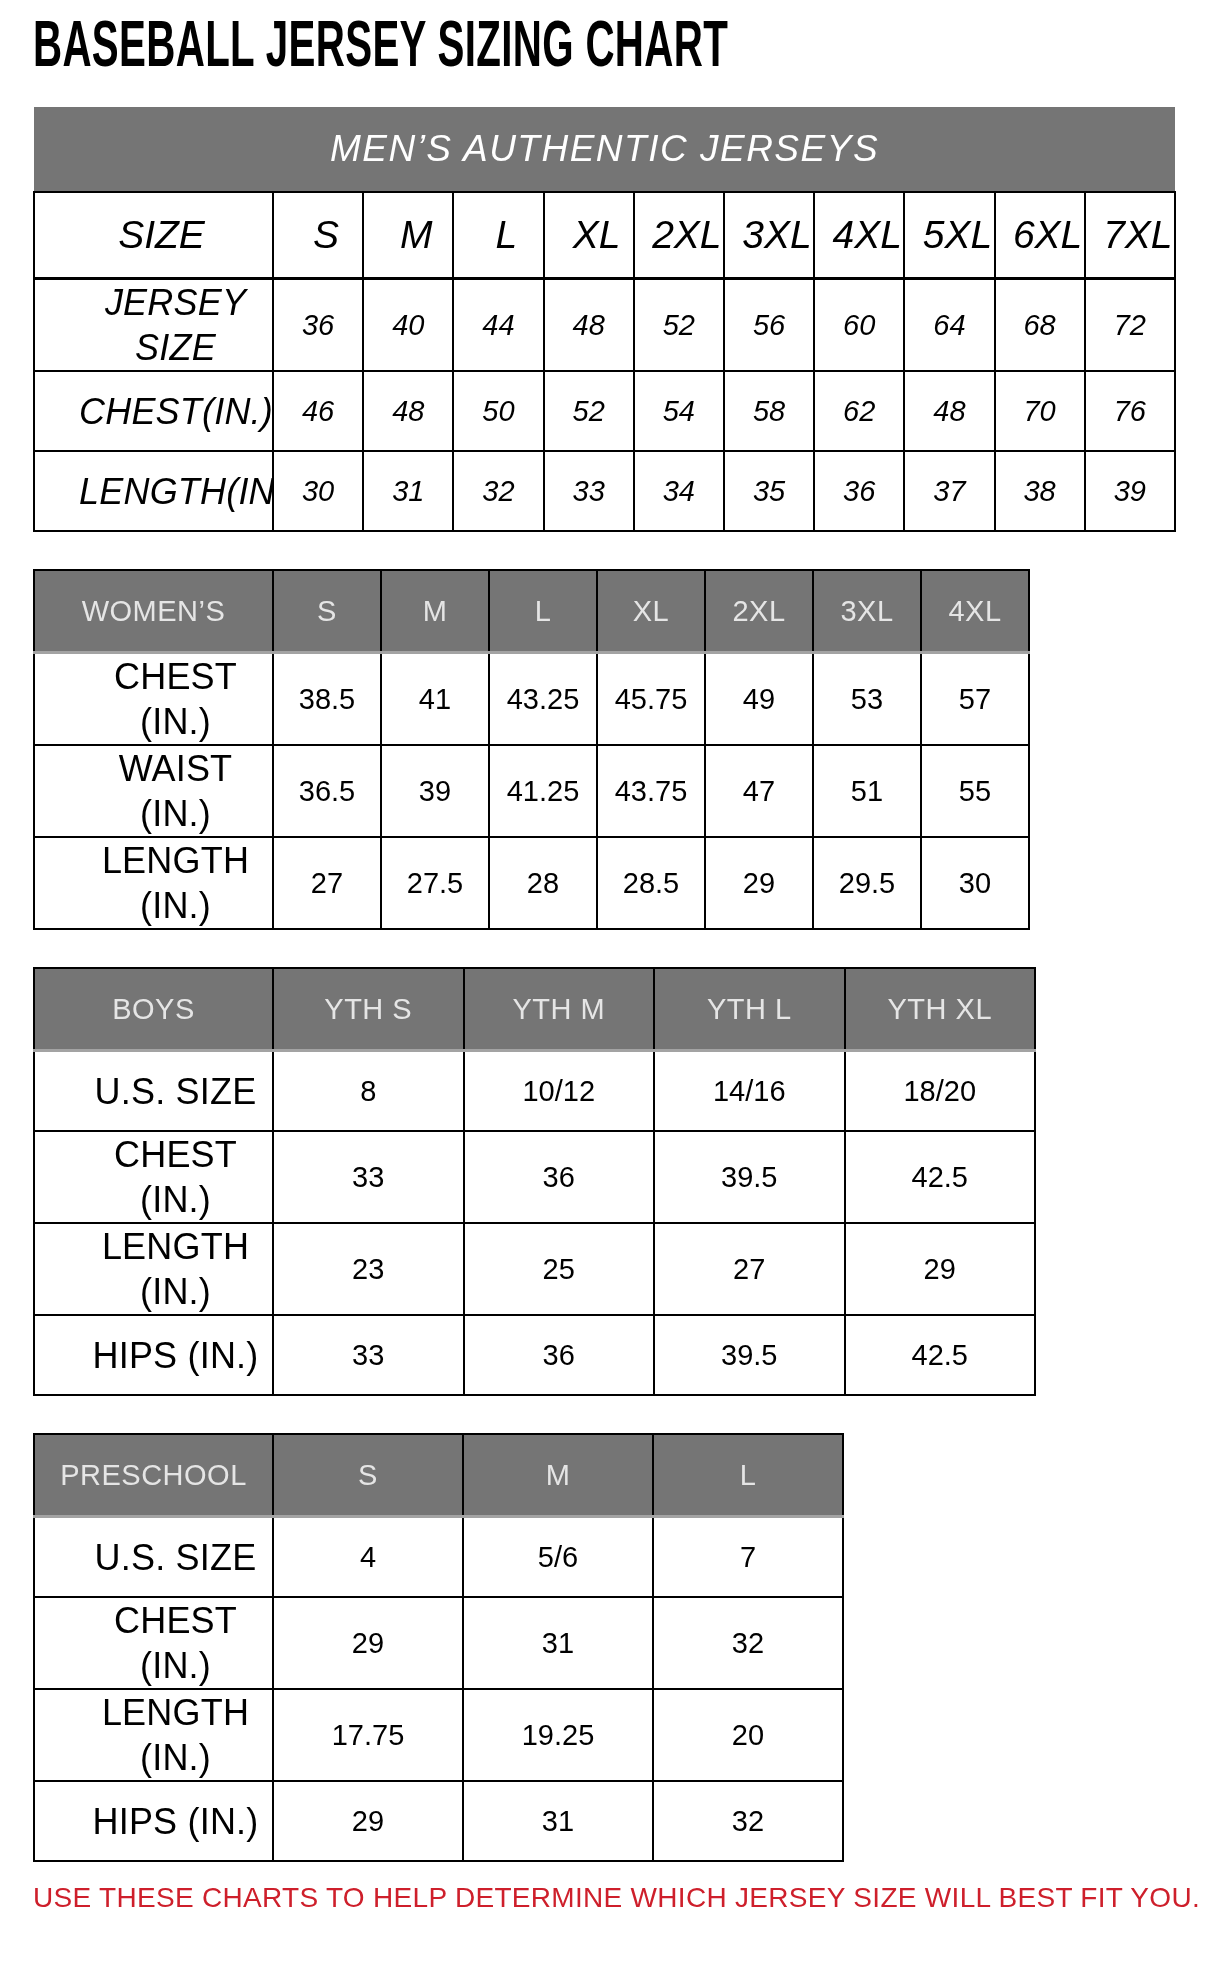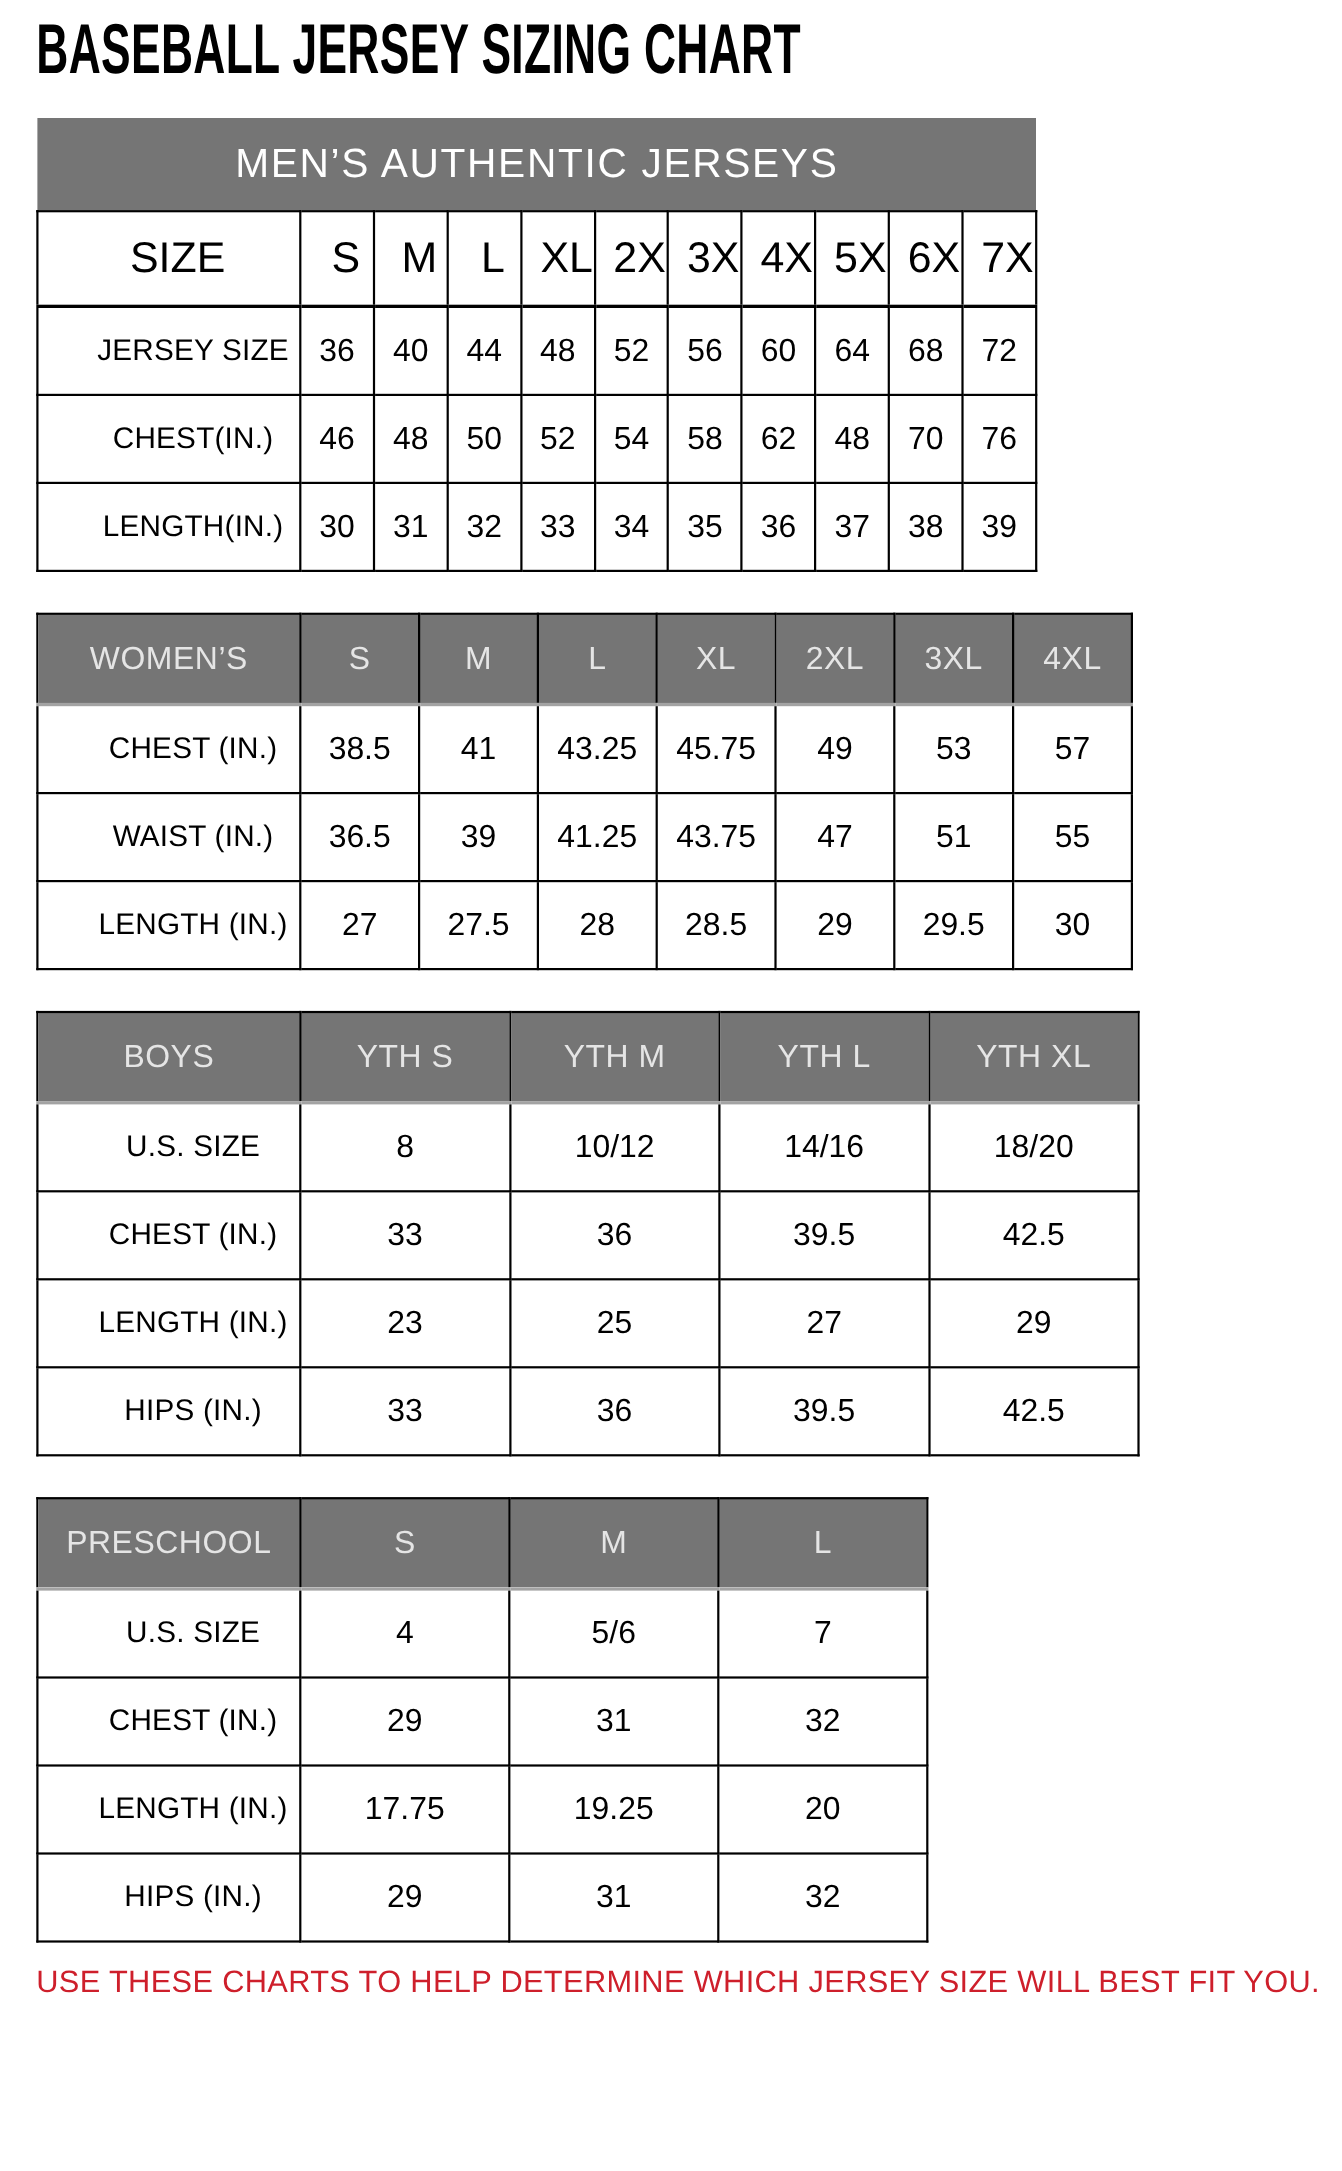--- a/index.html
+++ b/index.html
@@ -44,21 +44,21 @@
   .sizing th, .sizing td {
     border: 2px solid #000;
     text-align: center;
     vertical-align: middle;
     padding: 0;
     font-weight: normal;
     overflow: hidden;
   }
   .sizing td.val { height: 78px; font-size: 29px; }
   .sizing td.rowlabel {
-    font-size: 27px;
+    font-size: 36px;
     white-space: pre-line;
     line-height: 1.25;
     letter-spacing: 0.2px;
     padding-left: 44px;
   }
   th.banner {
     background: var(--gray, #757575);
     color: #fff;
     border: none;
     height: 84px;
@@ -76,21 +76,21 @@
   }
   
   .womens tr.cols th, .boys tr.cols th, .preschool tr.cols th {
     height: 80px;
     background: var(--gray, #757575);
     color: #e5e5e5;
     font-size: 29px;
     letter-spacing: 0.5px;
     border-bottom: 3px solid #a3a3a3;
   }
-  .mens      { width: 910px; margin-top: 36px; }
+  .mens      { width: 1143px; margin-top: 36px; font-style: italic; }
   .womens    { width: 997px; }
   .boys      { width: 1003px; }
   .preschool { width: 811px; }
   .mens .c-label, .womens .c-label, .boys .c-label, .preschool .c-label { width: 239px; }
   .footer {
     margin-top: 20px;
     color: var(--red, #ce1f2b);
     font-size: 28px;
     letter-spacing: 0.3px;
     white-space: nowrap;

